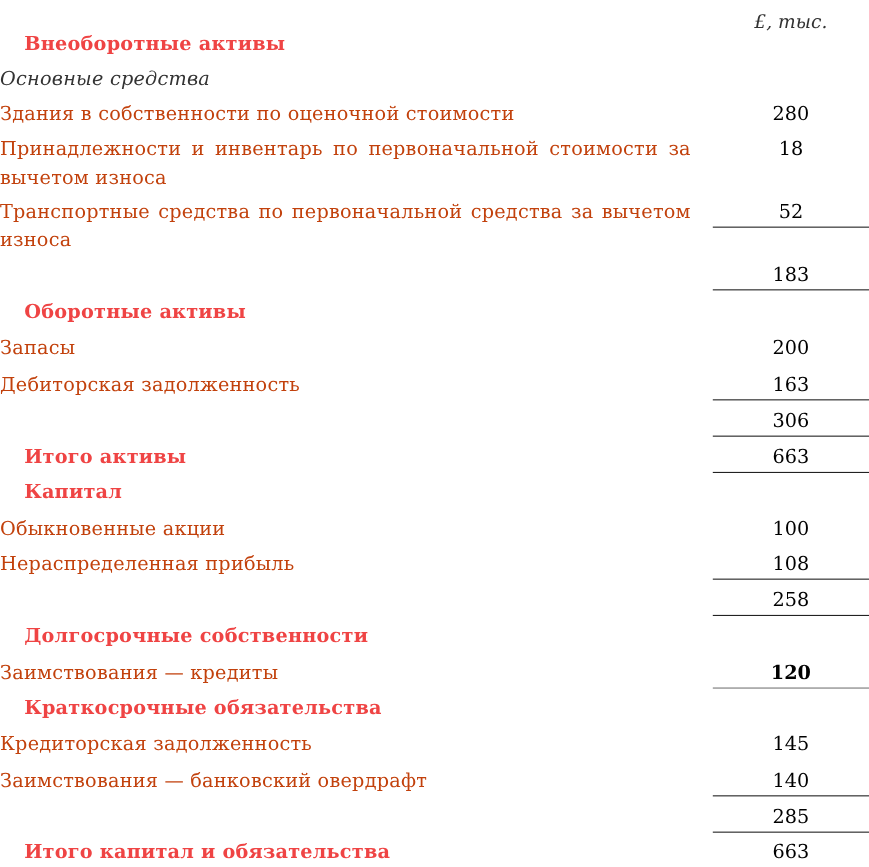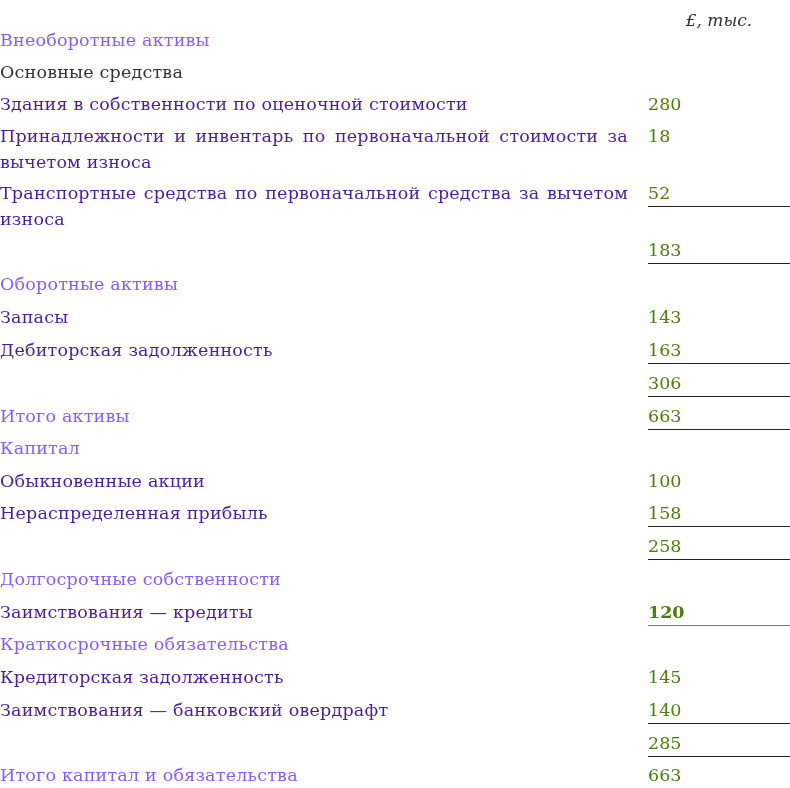--- a/index.html
+++ b/index.html
@@ -2,25 +2,25 @@
 <html><head>
 <meta charset="utf-8">
 <style>
   html, body { margin:0; padding:0; background:#ffffff; }
   body { width:790px; height:788px; position:relative; overflow:hidden;
          font-family: "DejaVu Serif", "Liberation Serif", serif; color:#1a1a1a; }
   .unit { position:absolute; top:0; left:648px; width:142px; text-align:center;
           font-style:italic; font-size:17px; line-height:20px; color:#333;margin-top:10px; }
   .row { position:absolute; left:0; width:790px; }
   .label { position:absolute; left:0; width:628px; font-size:17.5px; line-height:26px;
-           text-align:justify; text-align-last:left; letter-spacing:0.2px; color:#4c1d95; }
-  .label.bold { font-weight:normal; color:#8b5cf6; }
-  .label.italic { color:#333; }
-  .val { position:absolute; left:648px; width:142px; 
-         font-size:17.5px; line-height:26px; color:#4d7c0f; }
+           text-align:justify; text-align-last:left; letter-spacing:0.2px; color:#c2410c; }
+  .label.bold { font-weight:bold; color:#ef4444;padding-left:22px; }
+  .label.italic { font-style:italic; color:#333; }
+  .val { position:absolute; left:648px; width:142px; text-align:center;
+         font-size:17.5px; line-height:26px; color:#000000; }
   .val.ul { border-bottom:1.5px solid #222; }
   .val.ul.grey { border-bottom-color:#777;font-weight:bold; }
 </style>
 </head>
 <body>
 
 <div class="unit">£, тыс.</div>
 
 <div class="row" style="top:27px;">
   <div class="label bold">Внеоборотные активы</div>
@@ -48,21 +48,21 @@
 <div class="row" style="top:237px;">
   <div class="val ul">183</div>
 </div>
 
 <div class="row" style="top:271px;">
   <div class="label bold">Оборотные активы</div>
 </div>
 
 <div class="row" style="top:304px;">
   <div class="label">Запасы</div>
-  <div class="val">143</div>
+  <div class="val">200</div>
 </div>
 
 <div class="row" style="top:337px;">
   <div class="label">Дебиторская задолженность</div>
   <div class="val ul">163</div>
 </div>
 
 <div class="row" style="top:370px;">
   <div class="val ul">306</div>
 </div>
@@ -76,21 +76,21 @@
   <div class="label bold">Капитал</div>
 </div>
 
 <div class="row" style="top:468px;">
   <div class="label">Обыкновенные акции</div>
   <div class="val">100</div>
 </div>
 
 <div class="row" style="top:500px;">
   <div class="label">Нераспределенная прибыль</div>
-  <div class="val ul">158</div>
+  <div class="val ul">108</div>
 </div>
 
 <div class="row" style="top:533px;">
   <div class="val ul">258</div>
 </div>
 
 <div class="row" style="top:566px;">
   <div class="label bold">Долгосрочные собственности</div>
 </div>
 

